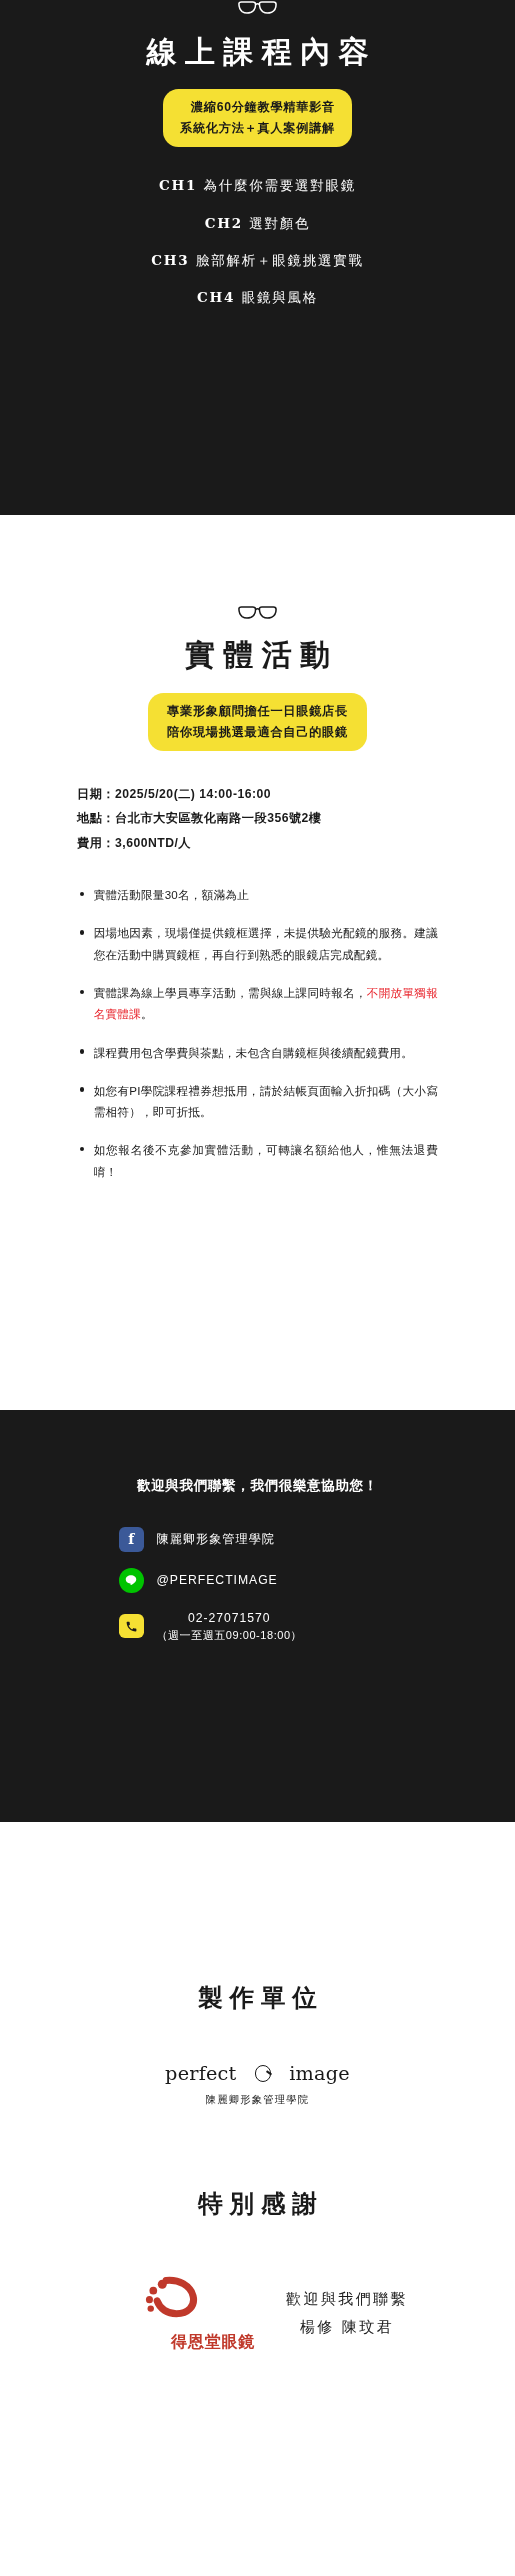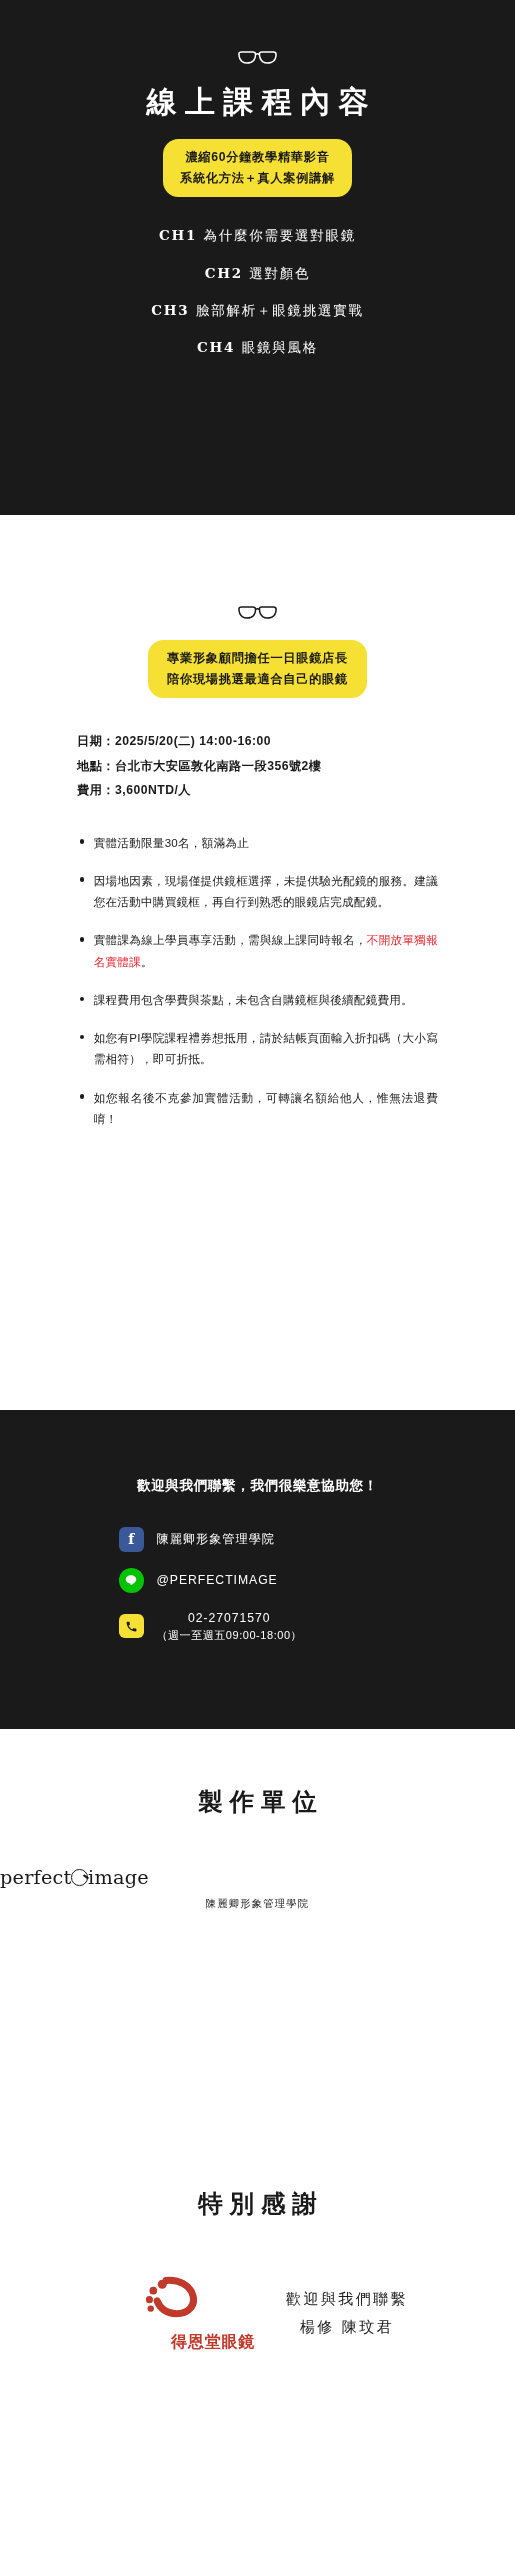--- a/index.html
+++ b/index.html
@@ -49,30 +49,30 @@
     line-height: 1.75;
     letter-spacing: 0.06em;
   }
 
   
   #sec-online {
     position: absolute;
     top: 0; left: 0;
     width: 515px;
     height: 515px;
-    padding-top: 50px;
   }
   #sec-online .title-cn {
     font-size: 30px;
     margin-top: 13px;
   }
   #sec-online .badge {
     margin-top: 16.7px;
     padding: 7.7px 16.7px;
     font-size: 12.2px;
+    text-align: right;
   }
   #sec-online .badge div { white-space: nowrap; }
 
   .ch-list {
     margin: 30px auto 0;
     width: 283px;
   }
   .ch-item {
     font-family: "DejaVu Serif", "Liberation Serif", serif;
     font-size: 13.5px;
@@ -181,35 +181,35 @@
     line-height: 1.5;
   }
   .contact-sub {
     font-size: 11px;
     letter-spacing: 0.05em;
   }
 
   
   #sec-producer {
     position: absolute;
-    top: 1729px; left: 0;
+    top: 1892px; left: 0;
     width: 515px;
     height: 309px;
-    padding-top: 56px;
+    padding-top: 89px;
   }
   #sec-producer .title-cn { font-size: 24.5px; }
   .logo-wrap { margin-top: 48px; }
   .logo-perfect {
     font-family: "DejaVu Serif", "Liberation Serif", serif;
     font-size: 19.3px;
     letter-spacing: 0.01em;
     display: flex;
     align-items: center;
-    justify-content: flex-start;
-    gap: 0;
+    justify-content: center;
+    gap: 18px;
   }
   .logo-glyph {
     display: inline-block;
     width: 16.7px; height: 16.7px;
     border: 1.9px solid #1a1a1a;
     border-radius: 50%;
     position: relative;
   }
   .logo-glyph::after {
     content: "";
@@ -298,20 +298,21 @@
 
   <section class="sec-light center" id="sec-event">
     <span class="glasses-icon">
       <svg width="41" height="16.7" viewBox="0 0 64 26" xmlns="http://www.w3.org/2000/svg">
         <path d="M3 6 Q3 3 7 3 L25 3 Q29 3 29 7 Q29 16 22 19 Q14 22 8 18 Q3 14 3 6 Z" fill="none" stroke="#1a1a1a" stroke-width="2.4"></path>
         <path d="M35 6 Q35 3 39 3 L57 3 Q61 3 61 7 Q61 16 54 19 Q46 22 40 18 Q35 14 35 6 Z" fill="none" stroke="#1a1a1a" stroke-width="2.4"></path>
         <path d="M29 7 Q32 4.5 35 7" fill="none" stroke="#1a1a1a" stroke-width="2.4"></path>
       </svg>
     </span>
 
+    <h2 class="title-cn">實體活動</h2>
 
     <div class="badge">
       <div>專業形象顧問擔任一日眼鏡店長</div>
       <div>陪你現場挑選最適合自己的眼鏡</div>
     </div>
 
     <div class="info-block" style="text-align:left">
       <div>日期：2025/5/20(二) 14:00-16:00</div>
       <div>地點：台北市大安區敦化南路一段356號2樓</div>
       <div>費用：3,600NTD/人</div>

